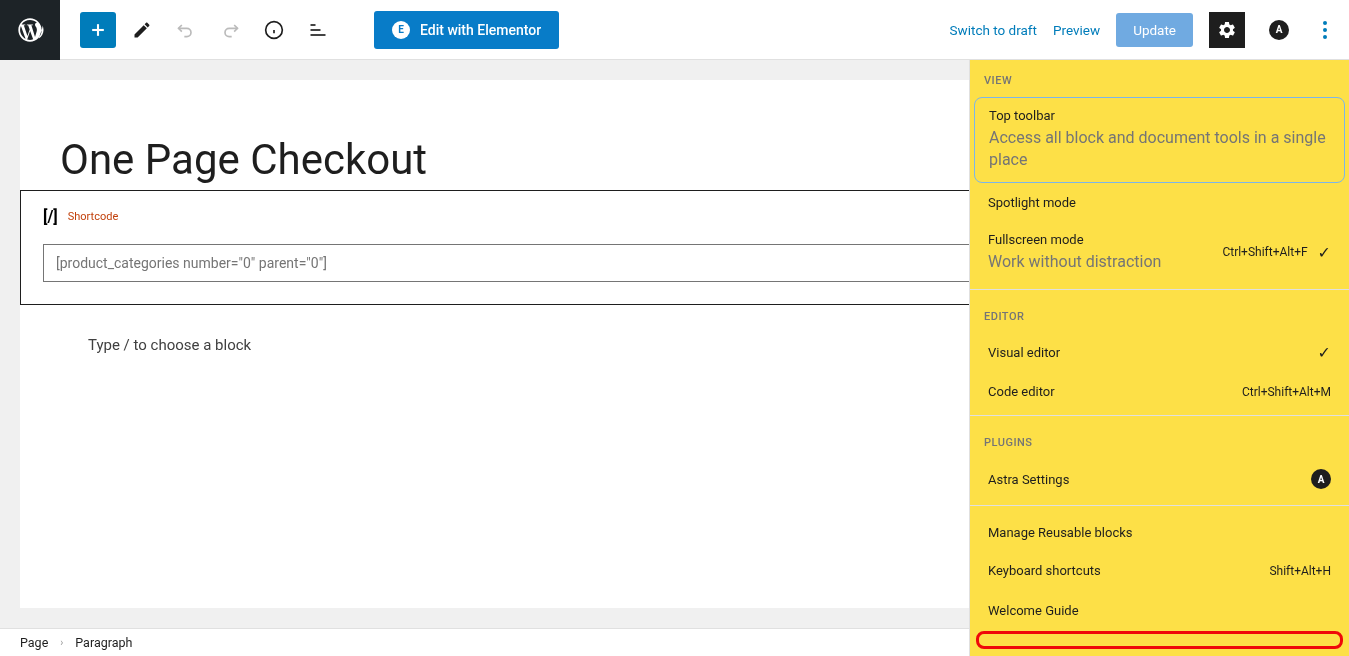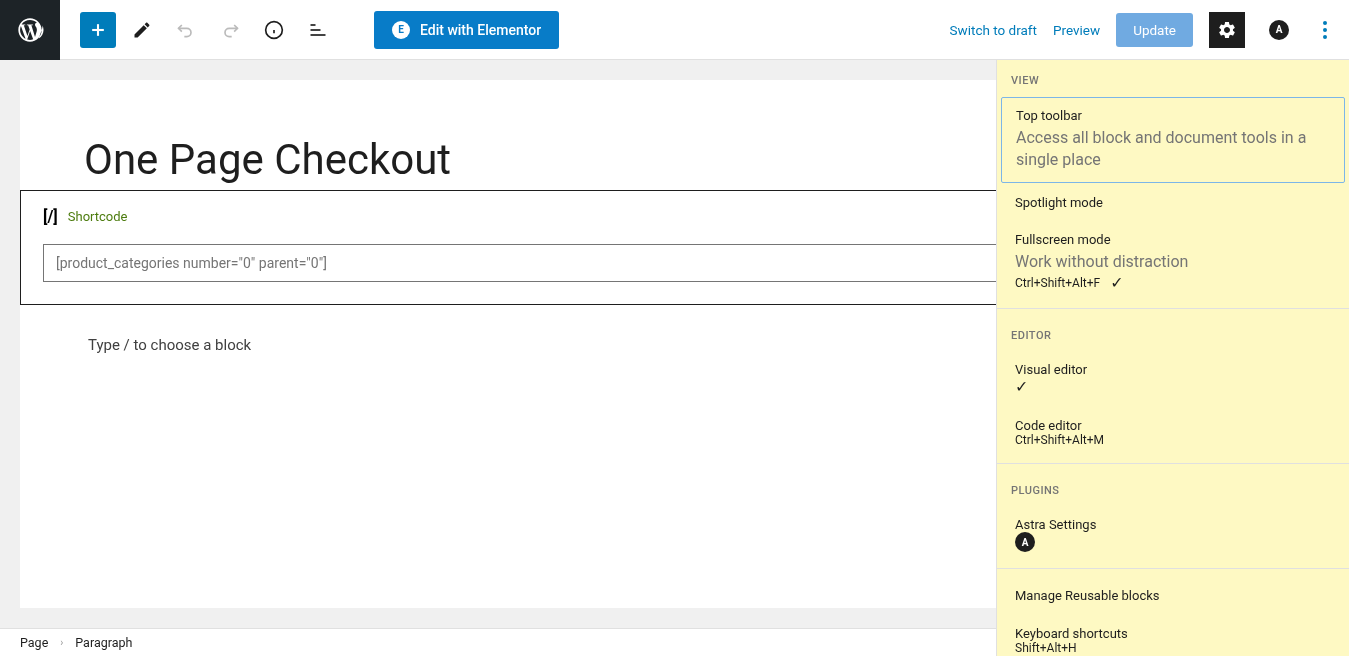--- a/index.html
+++ b/index.html
@@ -19,40 +19,40 @@
     
     .toolbar-right { margin-left: auto; display: flex; align-items: center; gap: 16px; padding-right: 12px; }
     .link-btn { color: #007cba; font-size: 13.5px; cursor: pointer; }
     .update-btn { background: #70aae1; color: #fff; padding: 9px 17px; border-radius: 3px; font-size: 13.5px; cursor: pointer; }
     .settings-btn { width: 36px; height: 36px; background: #1e1e1e; display: flex; align-items: center; justify-content: center; cursor: pointer; }
     .astra-btn { width: 36px; height: 36px; display: flex; align-items: center; justify-content: center; cursor: pointer; }
     .more-btn { width: 24px; height: 36px; display: flex; align-items: center; justify-content: center; cursor: pointer; color: #007cba; }
     
     .editor-area { padding: 20px; background: #f0f0f0; height: 568px; display: flex; justify-content: center; }
     .editor-content { width: 100%; background: #fff; padding-top: 55px; position: relative; }
-    .page-title { font-size: 42px; font-weight: 400; color: #1e1e1e; padding-left: 64px; margin-bottom: 6px; }
+    .page-title { font-size: 42px; font-weight: 400; color: #1e1e1e; padding-left: 40px; margin-bottom: 6px; }
     
     .shortcode-block { border: 1px solid #1e1e1e; margin: 0 0 28px 0; padding: 16px 22px 22px 22px; }
     .shortcode-header { display: flex; align-items: center; gap: 12px; margin-bottom: 18px; }
     .shortcode-icon { font-size: 16px; font-weight: bold; letter-spacing: -2px; }
-    .shortcode-label { font-size: 13px; color: #4d7c0f; }
+    .shortcode-label { font-size: 11px; color: #c2410c; }
     .shortcode-input { width: 100%; border: 1px solid #757575; padding: 10px 12px; font-size: 14px; color: #757575; font-family: inherit; }
     
     .placeholder-row { display: flex; align-items: center; padding: 0 68px 0 68px; }
     .placeholder-text { font-size: 15px; color: #404040; }
     .add-block-btn { margin-left: auto; width: 24px; height: 24px; background: #1e1e1e; color: #fff; display: flex; align-items: center; justify-content: center; cursor: pointer; }
     
     .breadcrumb { position: absolute; bottom: 0; left: 0; right: 16px; height: 28px; background: #fff; border-top: 1px solid #e0e0e0; display: flex; align-items: center; padding: 0 20px; font-size: 12.5px; color: #1e1e1e; gap: 12px; }
     .breadcrumb .chevron { color: #999; font-size: 10px; }
     
-    .options-menu { position: absolute; top: 60px; right: 0; width: 353px; background: #fef9c3; border-left: 1px solid #e0e0e0; height: 596px; overflow-y: auto; }
+    .options-menu { position: absolute; top: 60px; right: 0; width: 380px; background: #fde047; border-left: 1px solid #e0e0e0; height: 596px; overflow-y: auto; }
     .menu-section-title { font-size: 11px; font-weight: 500; color: #757575; padding: 14px 14px 8px; text-transform: uppercase; letter-spacing: 0.5px; }
-    .menu-item { padding: 10px 14px; cursor: pointer; border-radius: 2px; margin: 2px 4px; }
+    .menu-item { padding: 10px 14px; cursor: pointer; border-radius: 8px; margin: 2px 4px; }
     .menu-item.highlighted { border: 1px solid #7cb6e8; }
-    .menu-item-row { display: flex; justify-content: space-between; flex-direction: column; }
+    .menu-item-row { display: flex; align-items: center; justify-content: space-between; }
     .menu-item-title { font-size: 13px; color: #1e1e1e; }
     .menu-item-desc { font-size: 16px; color: #757575; margin-top: 4px; line-height: 1.4; }
     .menu-item-shortcut { font-size: 12px; color: #1e1e1e; }
     .check-icon { font-size: 16px; color: #1e1e1e; }
     .menu-divider { border-top: 1px solid #e0e0e0; margin: 6px 0; }
     .red-box { border: 3px solid #ef0909; padding: 6px 10px !important; margin: 2px 6px; }
     .astra-circle { width: 20px; height: 20px; background: #1e1e1e; border-radius: 50%; color: #fff; display: flex; align-items: center; justify-content: center; font-size: 10px; font-weight: bold; }
   </style>
 </head>
 <body>

